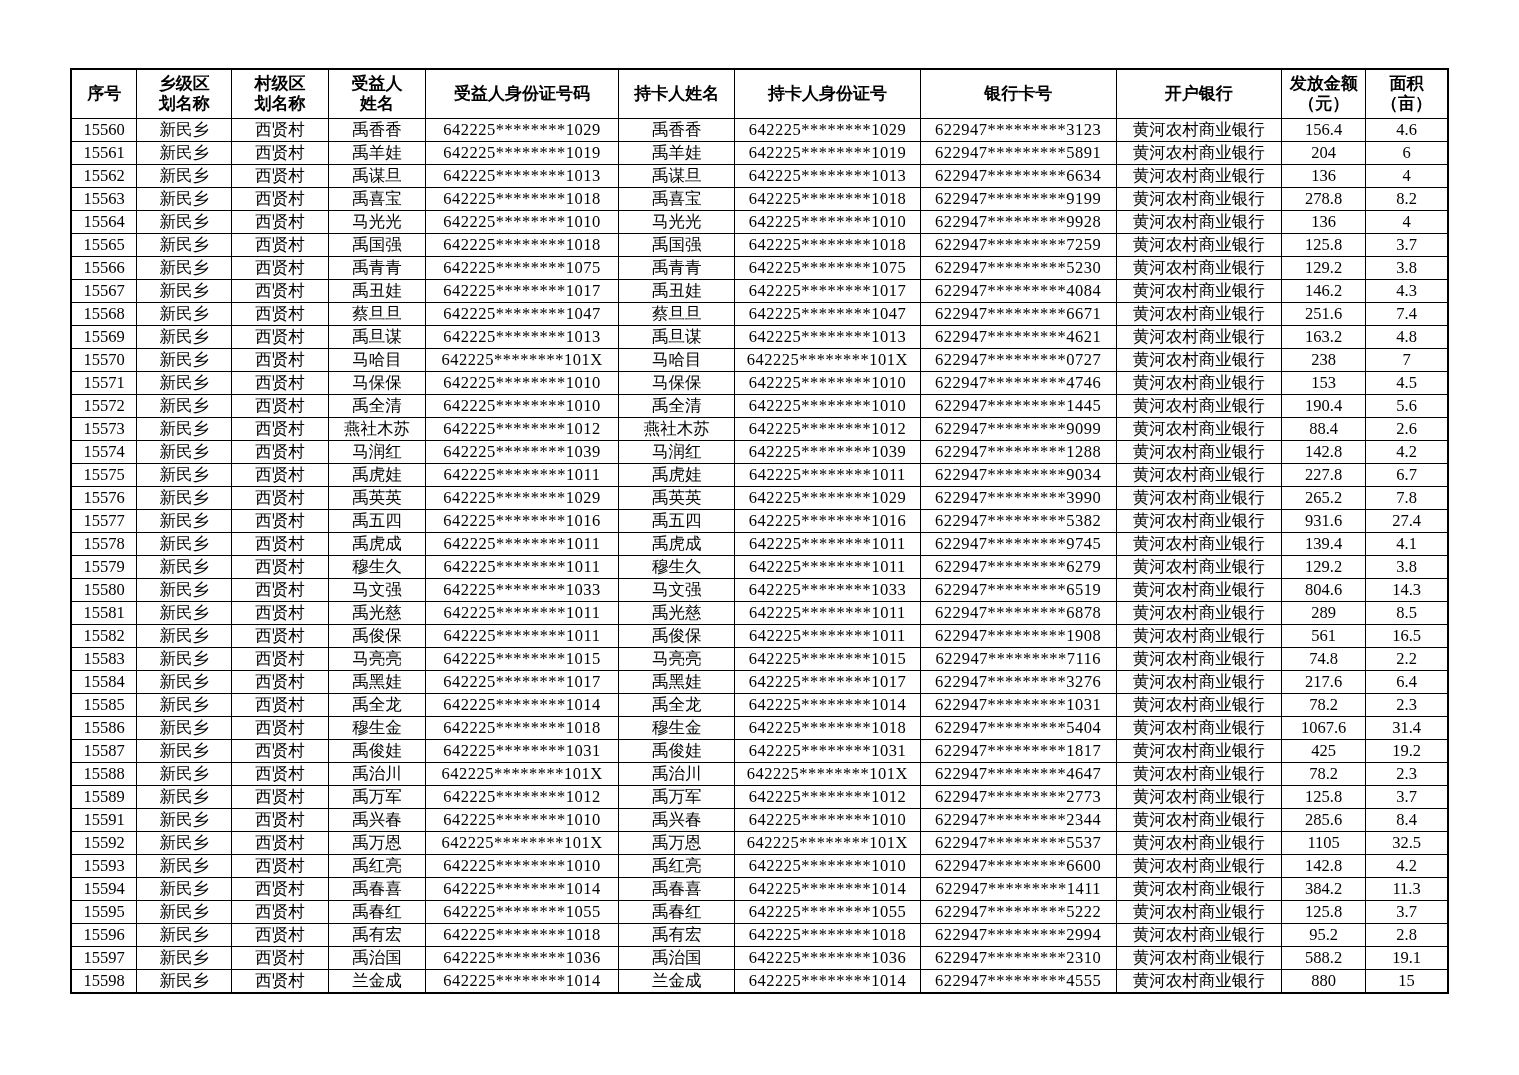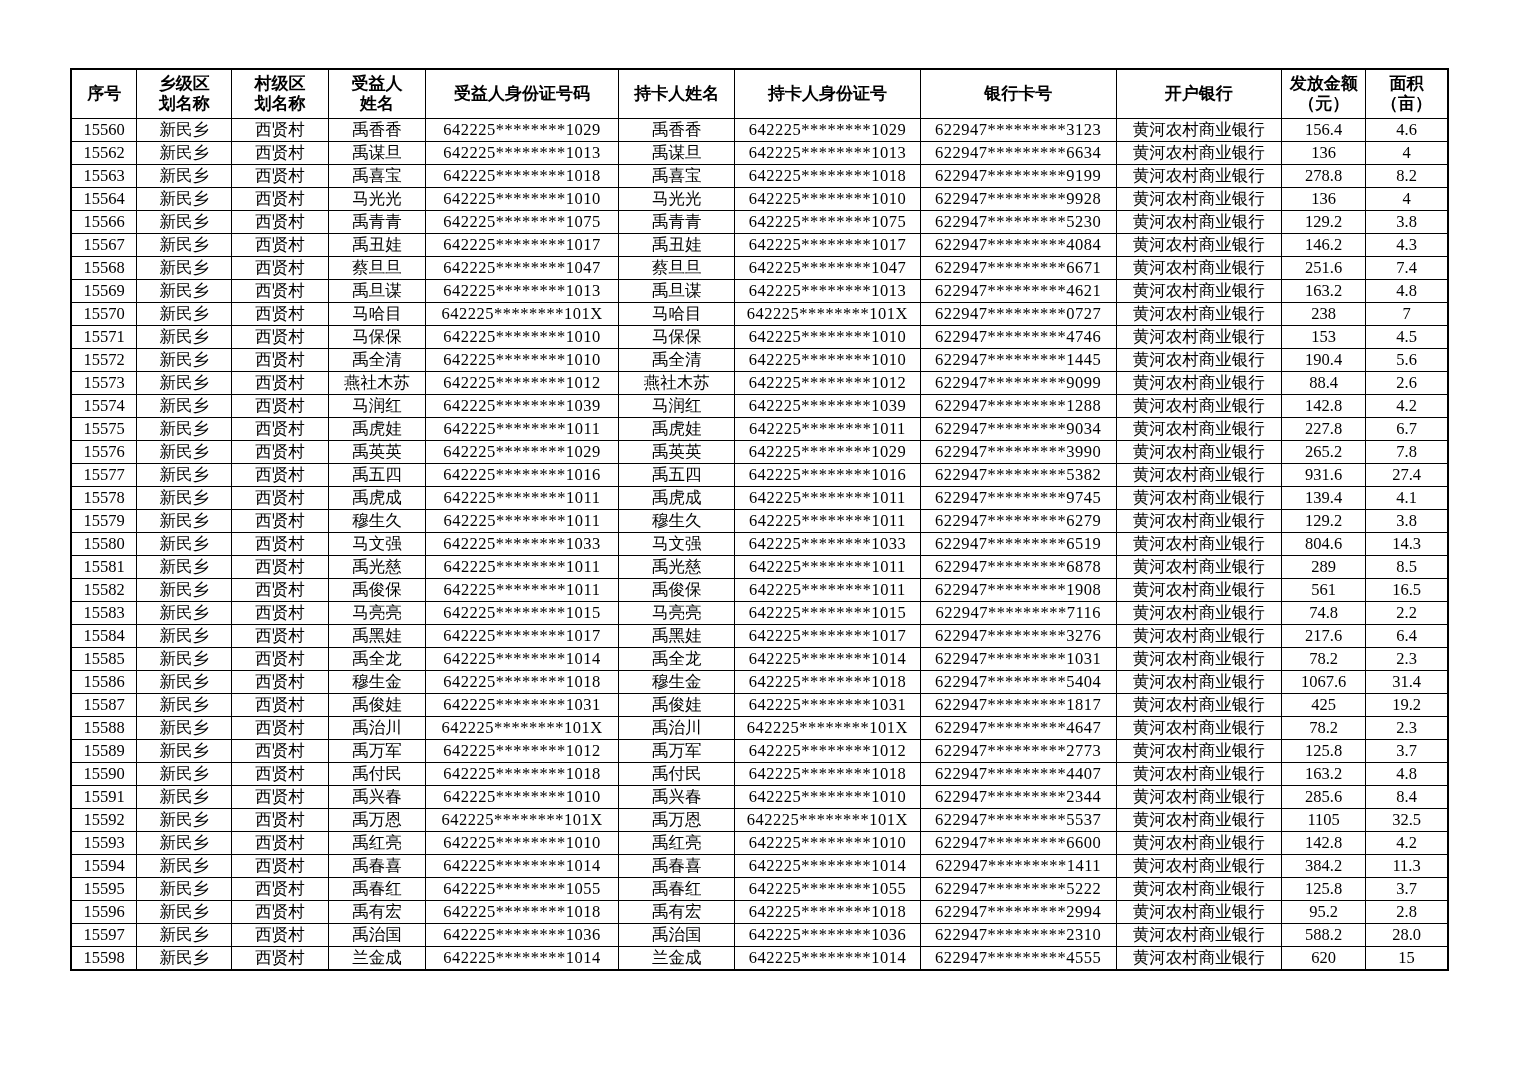--- a/index.html
+++ b/index.html
@@ -108,20 +108,33 @@
           <td>禹香香</td>
           <td class="idnum">642225********1029</td>
           <td>禹香香</td>
           <td class="idnum">642225********1029</td>
           <td class="idnum">622947*********3123</td>
           <td>黄河农村商业银行</td>
           <td class="num">156.4</td>
           <td class="num">4.6</td>
         </tr>
         <tr>
+          <td class="num">15561</td>
+          <td>新民乡</td>
+          <td>西贤村</td>
+          <td>禹羊娃</td>
+          <td class="idnum">642225********1019</td>
+          <td>禹羊娃</td>
+          <td class="idnum">642225********1019</td>
+          <td class="idnum">622947*********5891</td>
+          <td>黄河农村商业银行</td>
+          <td class="num">204</td>
+          <td class="num">6</td>
+        </tr>
+        <tr>
           <td class="num">15562</td>
           <td>新民乡</td>
           <td>西贤村</td>
           <td>禹谋旦</td>
           <td class="idnum">642225********1013</td>
           <td>禹谋旦</td>
           <td class="idnum">642225********1013</td>
           <td class="idnum">622947*********6634</td>
           <td>黄河农村商业银行</td>
           <td class="num">136</td>
@@ -147,20 +160,33 @@
           <td>马光光</td>
           <td class="idnum">642225********1010</td>
           <td>马光光</td>
           <td class="idnum">642225********1010</td>
           <td class="idnum">622947*********9928</td>
           <td>黄河农村商业银行</td>
           <td class="num">136</td>
           <td class="num">4</td>
         </tr>
         <tr>
+          <td class="num">15565</td>
+          <td>新民乡</td>
+          <td>西贤村</td>
+          <td>禹国强</td>
+          <td class="idnum">642225********1018</td>
+          <td>禹国强</td>
+          <td class="idnum">642225********1018</td>
+          <td class="idnum">622947*********7259</td>
+          <td>黄河农村商业银行</td>
+          <td class="num">125.8</td>
+          <td class="num">3.7</td>
+        </tr>
+        <tr>
           <td class="num">15566</td>
           <td>新民乡</td>
           <td>西贤村</td>
           <td>禹青青</td>
           <td class="idnum">642225********1075</td>
           <td>禹青青</td>
           <td class="idnum">642225********1075</td>
           <td class="idnum">622947*********5230</td>
           <td>黄河农村商业银行</td>
           <td class="num">129.2</td>
@@ -459,33 +485,20 @@
           <td>禹万军</td>
           <td class="idnum">642225********1012</td>
           <td>禹万军</td>
           <td class="idnum">642225********1012</td>
           <td class="idnum">622947*********2773</td>
           <td>黄河农村商业银行</td>
           <td class="num">125.8</td>
           <td class="num">3.7</td>
         </tr>
         <tr>
-          <td class="num">15590</td>
-          <td>新民乡</td>
-          <td>西贤村</td>
-          <td>禹付民</td>
-          <td class="idnum">642225********1018</td>
-          <td>禹付民</td>
-          <td class="idnum">642225********1018</td>
-          <td class="idnum">622947*********4407</td>
-          <td>黄河农村商业银行</td>
-          <td class="num">163.2</td>
-          <td class="num">4.8</td>
-        </tr>
-        <tr>
           <td class="num">15591</td>
           <td>新民乡</td>
           <td>西贤村</td>
           <td>禹兴春</td>
           <td class="idnum">642225********1010</td>
           <td>禹兴春</td>
           <td class="idnum">642225********1010</td>
           <td class="idnum">622947*********2344</td>
           <td>黄河农村商业银行</td>
           <td class="num">285.6</td>
@@ -560,30 +573,30 @@
           <td class="num">15597</td>
           <td>新民乡</td>
           <td>西贤村</td>
           <td>禹治国</td>
           <td class="idnum">642225********1036</td>
           <td>禹治国</td>
           <td class="idnum">642225********1036</td>
           <td class="idnum">622947*********2310</td>
           <td>黄河农村商业银行</td>
           <td class="num">588.2</td>
-          <td class="num">28.0</td>
+          <td class="num">19.1</td>
         </tr>
         <tr>
           <td class="num">15598</td>
           <td>新民乡</td>
           <td>西贤村</td>
           <td>兰金成</td>
           <td class="idnum">642225********1014</td>
           <td>兰金成</td>
           <td class="idnum">642225********1014</td>
           <td class="idnum">622947*********4555</td>
           <td>黄河农村商业银行</td>
-          <td class="num">620</td>
+          <td class="num">880</td>
           <td class="num">15</td>
         </tr>
       </tbody>
   </table>
 </div>
 
 </body></html>

